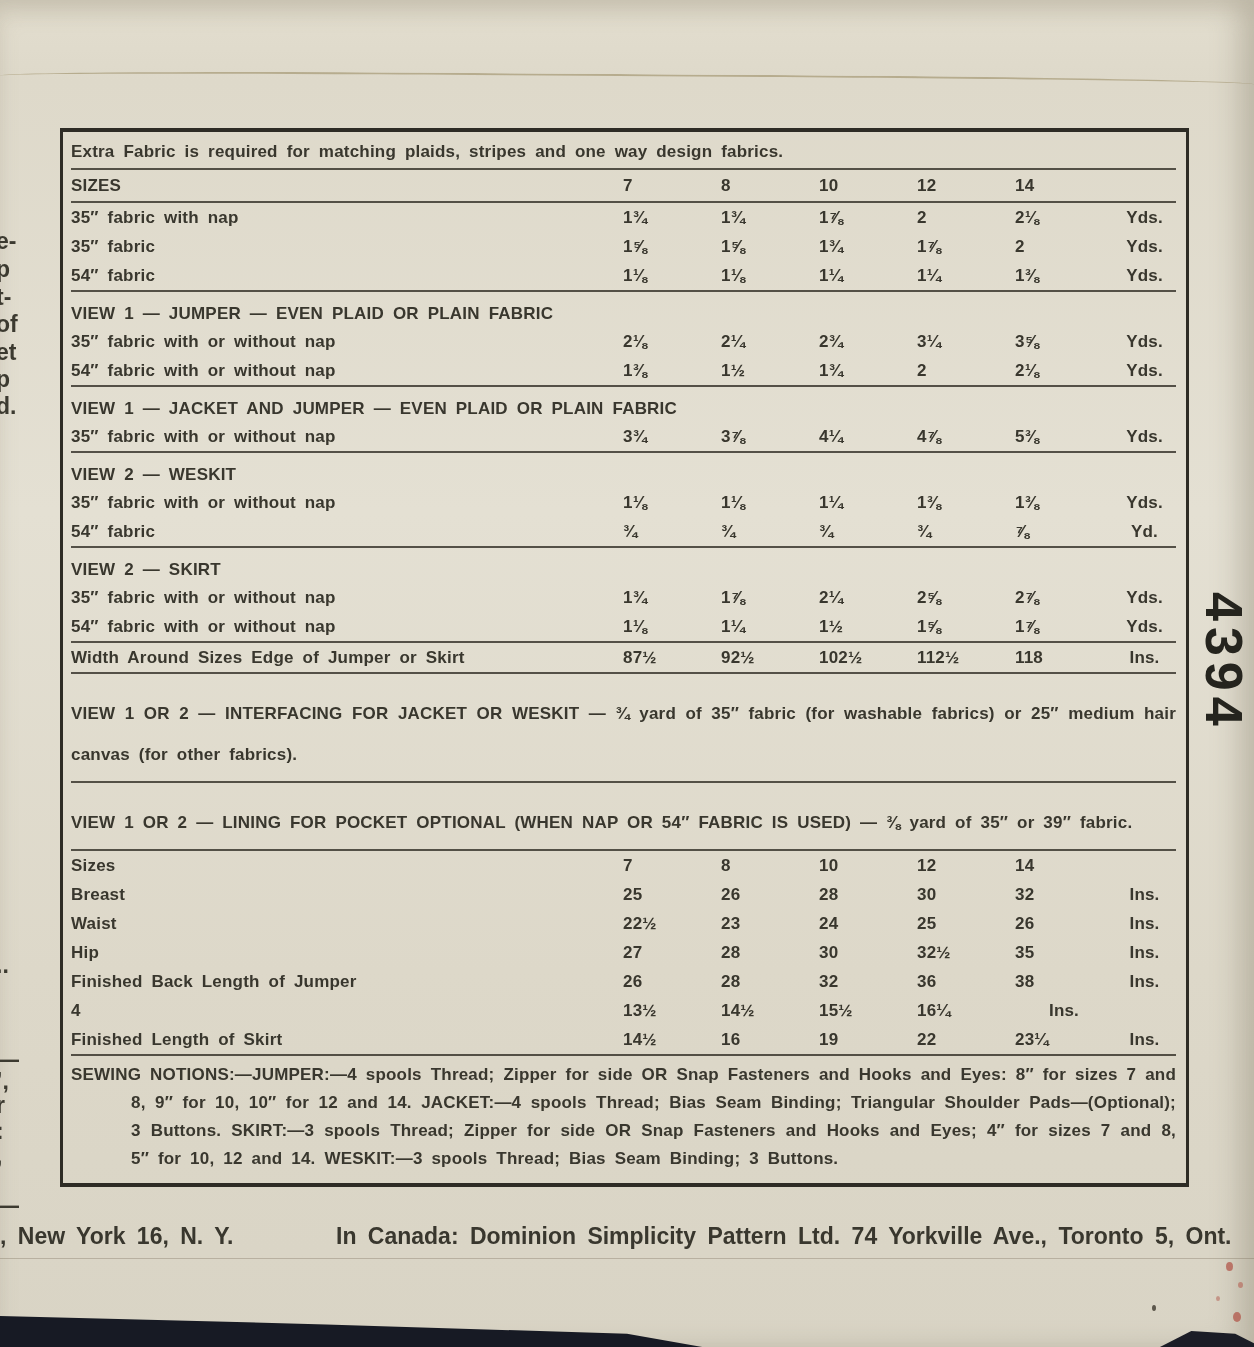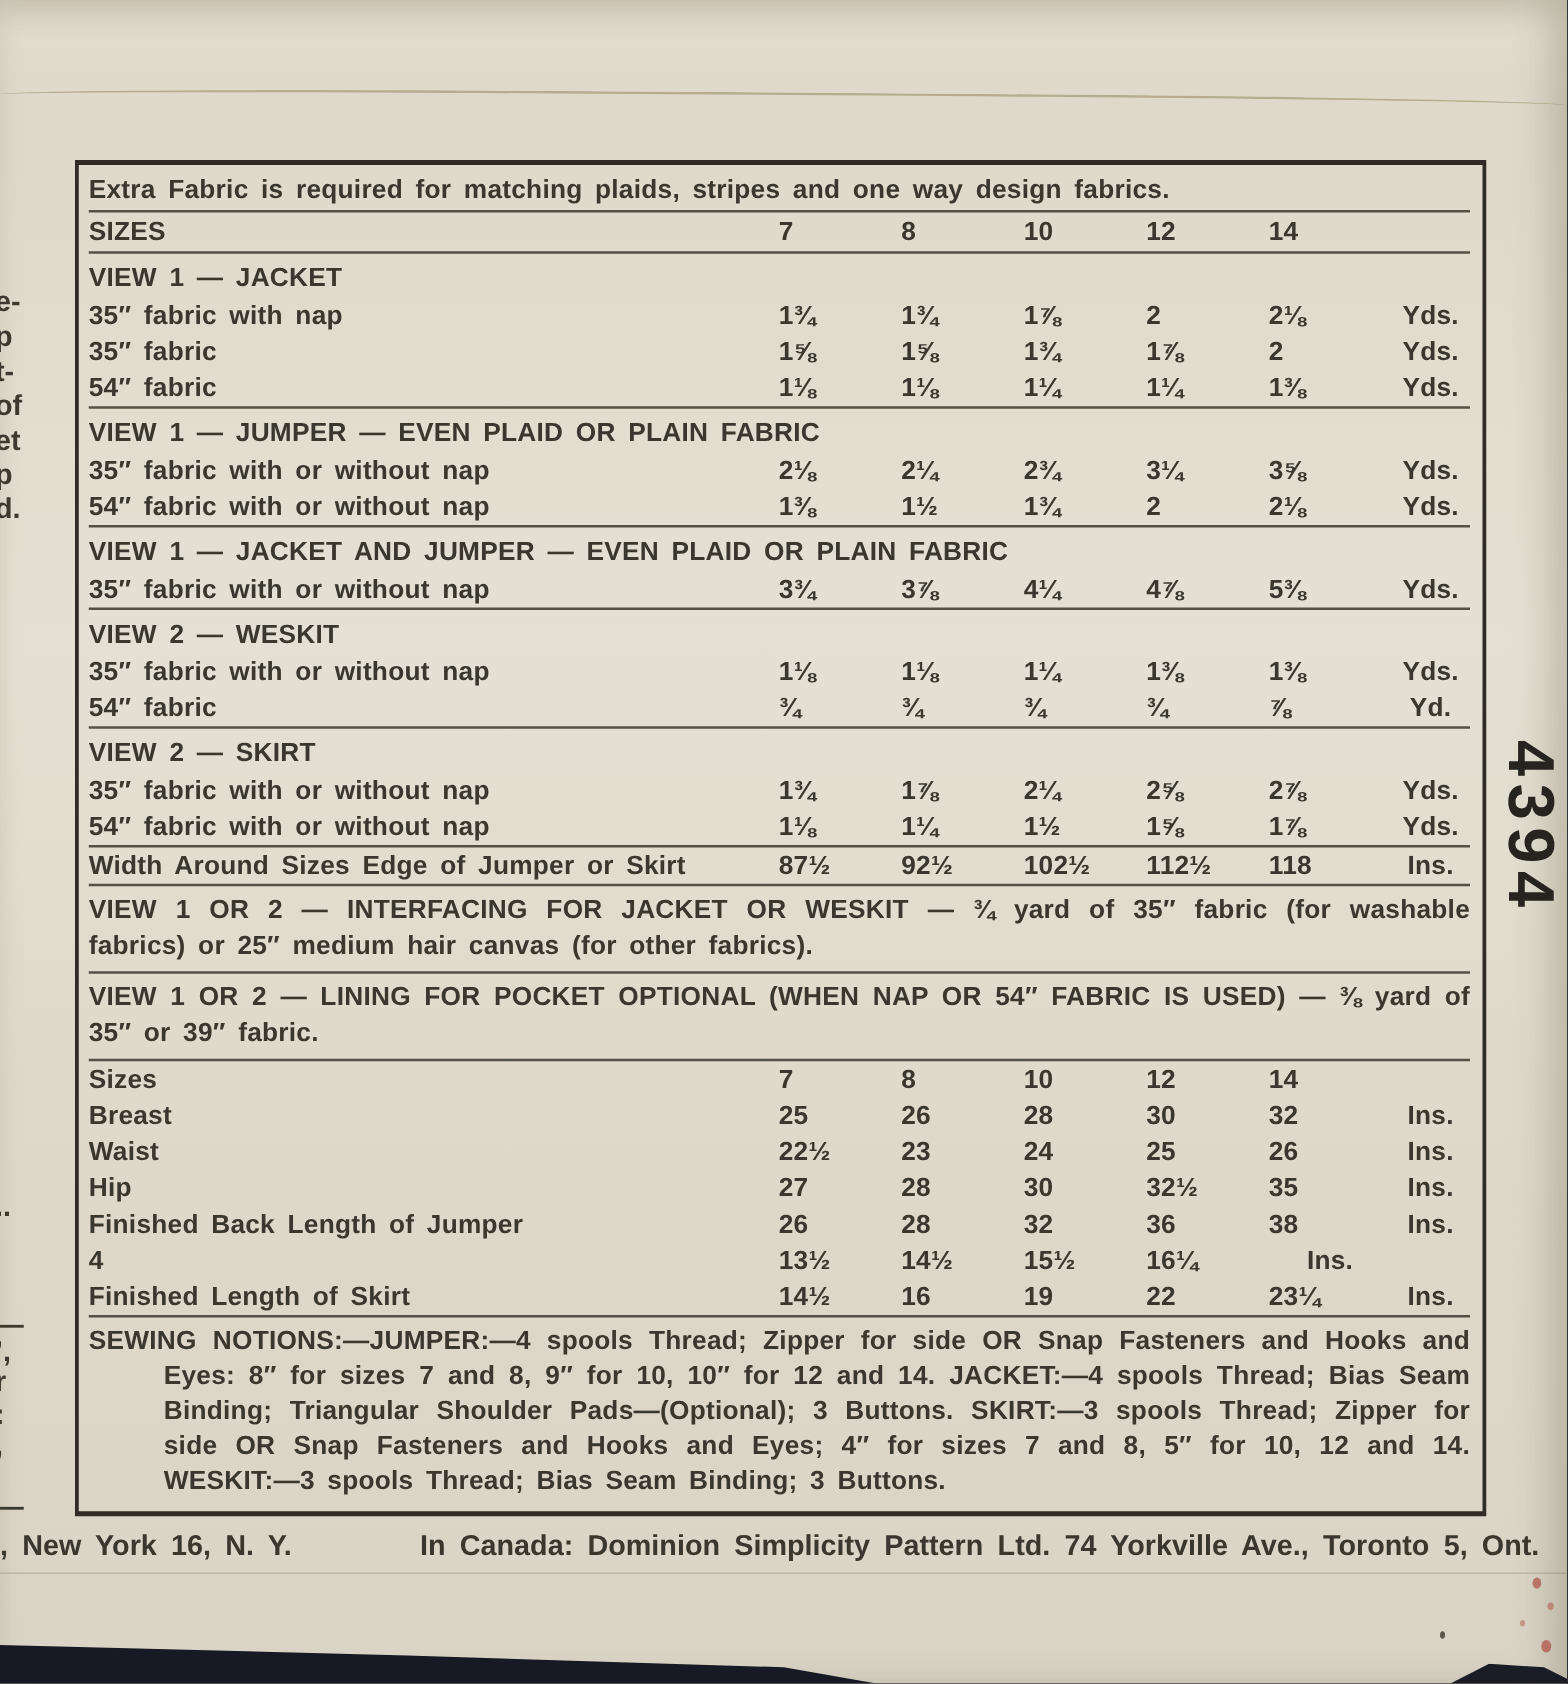--- a/index.html
+++ b/index.html
@@ -28,30 +28,30 @@
     position:absolute;left:0;top:1258px;width:1254px;height:1px;
     background:rgba(120,110,90,.35);
   }
   
   .chart-box{
     position:absolute;left:60px;top:128px;width:1129px;box-sizing:border-box;
     border:3px solid #2e2c25;border-top-width:4px;border-bottom-width:4px;
     padding:3px 10px 8px 8px;
     color:#39372e;
     font-weight:700;
-    font-size:21px;letter-spacing:.2px;word-spacing:4px;
+    font-size:17px;letter-spacing:.2px;word-spacing:4px;
   }
   .note-row{height:33px;display:flex;align-items:center;}
   .rule{border-top:2px solid rgba(52,49,40,.82);height:0;}
   .grid-row{display:grid;grid-template-columns:552px repeat(5,98px) 1fr;align-items:center;height:29px;white-space:nowrap;}
   .grid-row .val{text-align:left;}
   .grid-row .unit{text-align:center;}
   .sizes-row{height:31px;}
   .section-title{height:32px;display:flex;align-items:flex-end;padding-bottom:3px;white-space:nowrap;}
-  .para{padding:4px 0 6px;line-height:29px;text-align:justify;}
+  .para{padding:4px 0 6px;line-height:41px;text-align:justify;margin-top:15px;}
   .sbm-title{height:31px;display:flex;align-items:flex-end;padding-bottom:2px;}
   .notions{padding:5px 0 2px;line-height:28px;text-align:justify;text-indent:-60px;padding-left:60px;}
   
   .pattern-number{
     position:absolute;left:1194px;top:592px;
     writing-mode:vertical-rl;text-orientation:mixed;
     font-weight:700;font-size:52px;letter-spacing:6px;color:#25241e;
   }
   
   .imprint{
@@ -116,21 +116,20 @@
     <div class="val">7</div>
         <div class="val">8</div>
         <div class="val">10</div>
         <div class="val">12</div>
         <div class="val">14</div>
         <div class="unit"></div>
       </div>
     <div class="rule"></div>
 
     <div id="sections">
-        <div class="section-title">VIEW 1 — JACKET</div>
         <div class="grid-row">
           <div>35″  fabric  with  nap</div>
           <div class="val">1¾</div>
           <div class="val">1¾</div>
           <div class="val">1⅞</div>
           <div class="val">2</div>
           <div class="val">2⅛</div>
           <div class="unit">Yds.</div>
         </div>
         <div class="grid-row">

